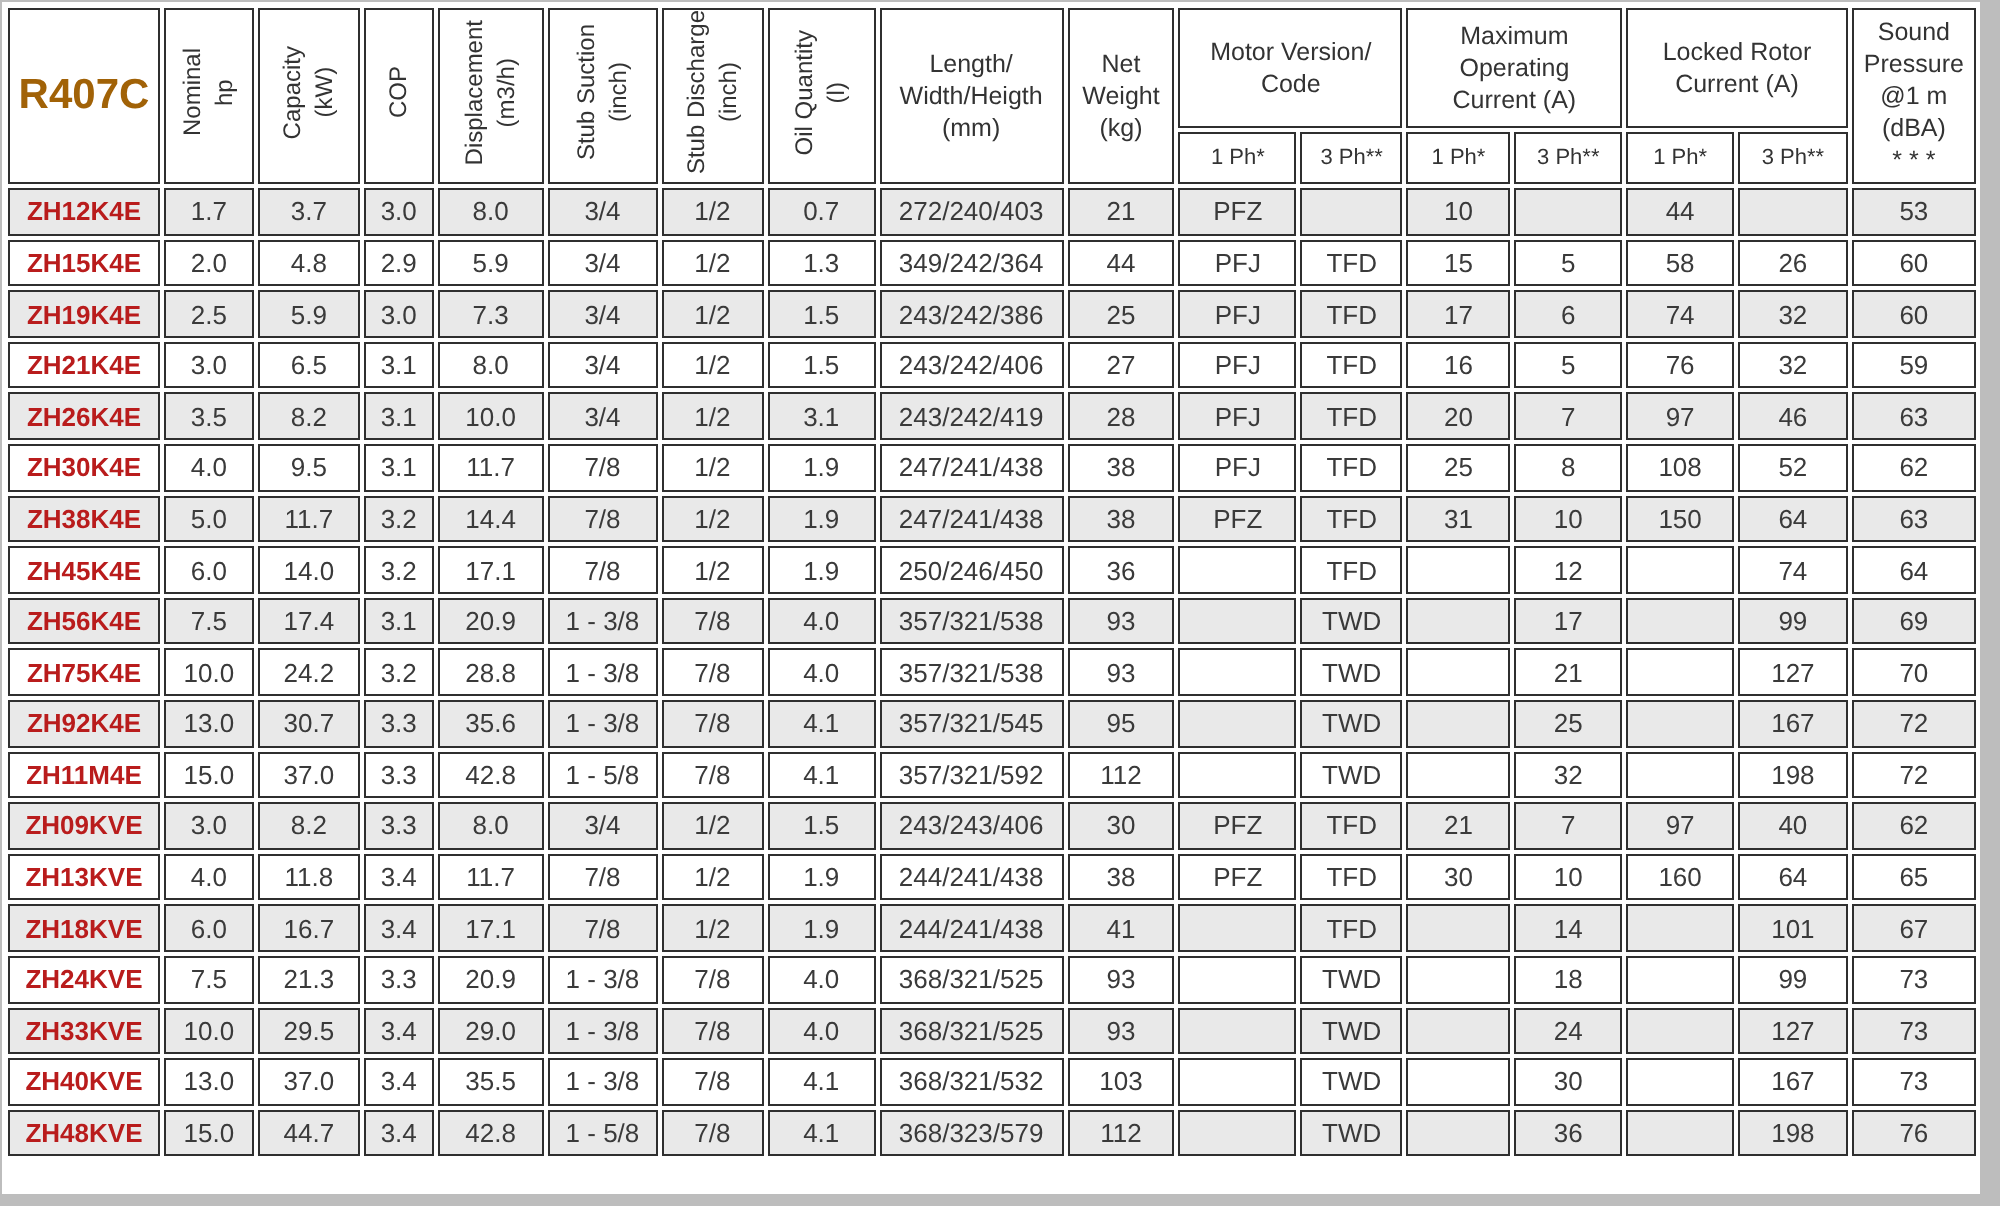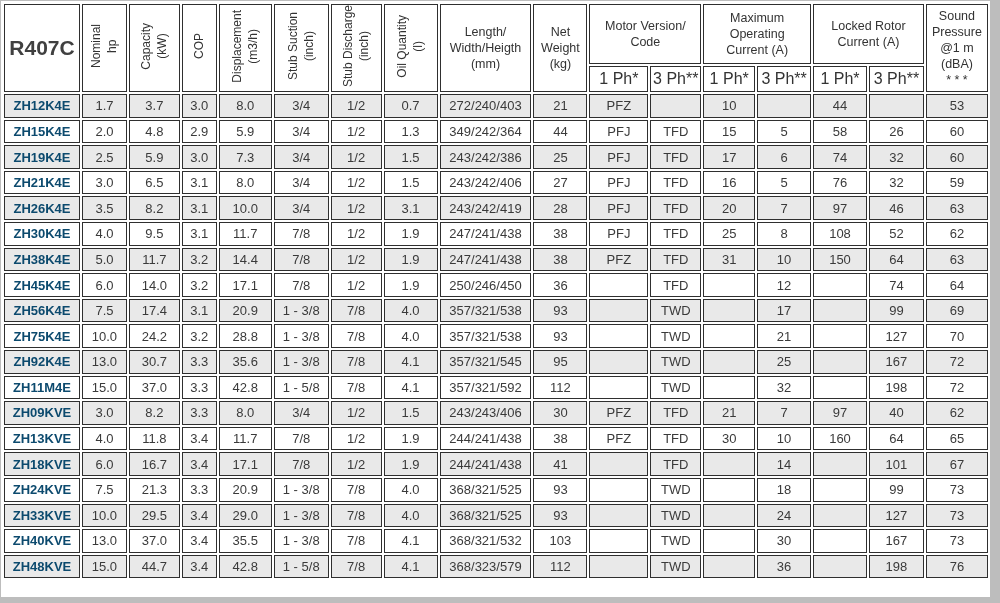--- a/index.html
+++ b/index.html
@@ -31,39 +31,39 @@
     background:#ffffff;
     font-weight:normal;
     font-size:12.5px;
     line-height:1.28;
     color:#333333;
     white-space:pre-line;
   }
   th.refrigerant {
     font-weight:bold;
     font-size:21px;
-    color:#404040;
+    color:#a16207;
     white-space:normal;
   }
   .h-group { height:54px; }
-  .h-sub   { height:24px; font-size:16px; }
+  .h-sub   { height:24px; font-size:11px; }
   .vert {
     display:inline-block;
     writing-mode:vertical-rl;
     transform:rotate(180deg);
     white-space:pre-line;
     font-size:12px;
     line-height:1.35;
     color:#333333;
   }
   tbody th, tbody td { height:23.6px; }
   tbody th {
     font-weight:bold;
     font-size:13px;
-    color:#0c4a6e;
+    color:#b91c1c;
   }
   tbody td {
     font-size:13px;
     color:#3a3a3a;
   }
   tbody tr:nth-child(odd) th, tbody tr:nth-child(odd) td { background:#e9e9e9; }
   tbody tr:nth-child(even) th, tbody tr:nth-child(even) td { background:#ffffff; }
 </style>
 </head>
 <body>

